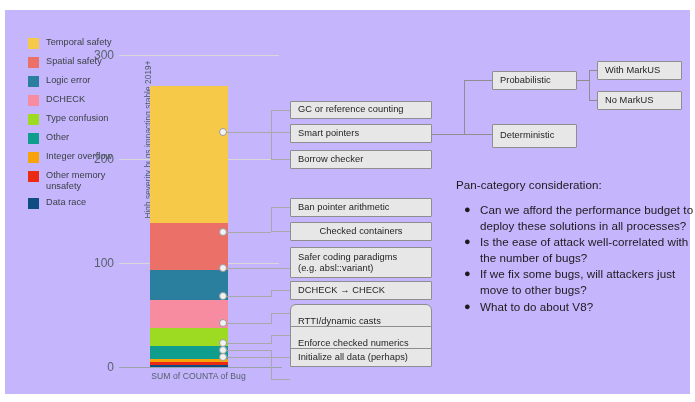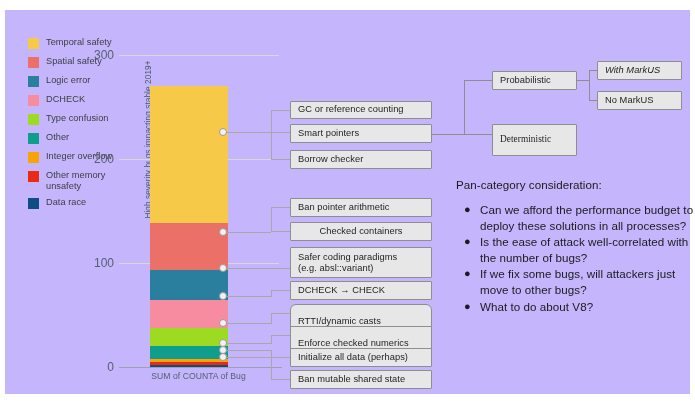--- a/index.html
+++ b/index.html
@@ -351,43 +351,40 @@
     </div>
 
     <div class="box" style="left:285px; top:316px; width:142px; height:35px;">
       <span>Enforce checked numerics</span>
     </div>
 
     <div class="box" style="left:285px; top:338px; width:142px; height:19px;">
       <span>Initialize all data (perhaps)</span>
     </div>
 
-    <div class="box" style="left:285px; top:360px; width:142px; height:19px;">
-      <span>Ban mutable shared state</span>
-    </div>
 
     <div class="tline" style="left:427px; top:124px; width:32px;"></div>
     <div class="tlinev" style="left:459px; top:70px;  height:55px;"></div>
     <div class="tline" style="left:459px; top:70px;  width:28px;"></div>
     <div class="tline" style="left:459px; top:124px; width:28px;"></div>
 
     <div class="box" style="left:487px; top:61px; width:85px; height:19px;">
       <span>Probabilistic</span>
     </div>
 
-    <div class="box" style="left:487px; top:114px; width:85px; height:32px;font-family:Liberation Serif, serif;">
+    <div class="box" style="left:487px; top:114px; width:85px; height:24px;">
       <span>Deterministic</span>
     </div>
 
     <div class="tline" style="left:572px; top:70px; width:12px;"></div>
     <div class="tlinev" style="left:584px; top:60px; height:31px;"></div>
     <div class="tline" style="left:584px; top:60px; width:8px;"></div>
     <div class="tline" style="left:584px; top:90px; width:8px;"></div>
 
-    <div class="box" style="left:592px; top:51px; width:85px; height:19px;font-style:italic;">
+    <div class="box" style="left:592px; top:51px; width:85px; height:19px;">
       <span>With MarkUS</span>
     </div>
 
     <div class="box" style="left:592px; top:81px; width:85px; height:19px;">
       <span>No MarkUS</span>
     </div>
 
     <div id="panel">
       <div id="panel-title">Pan-category consideration:</div>
 

